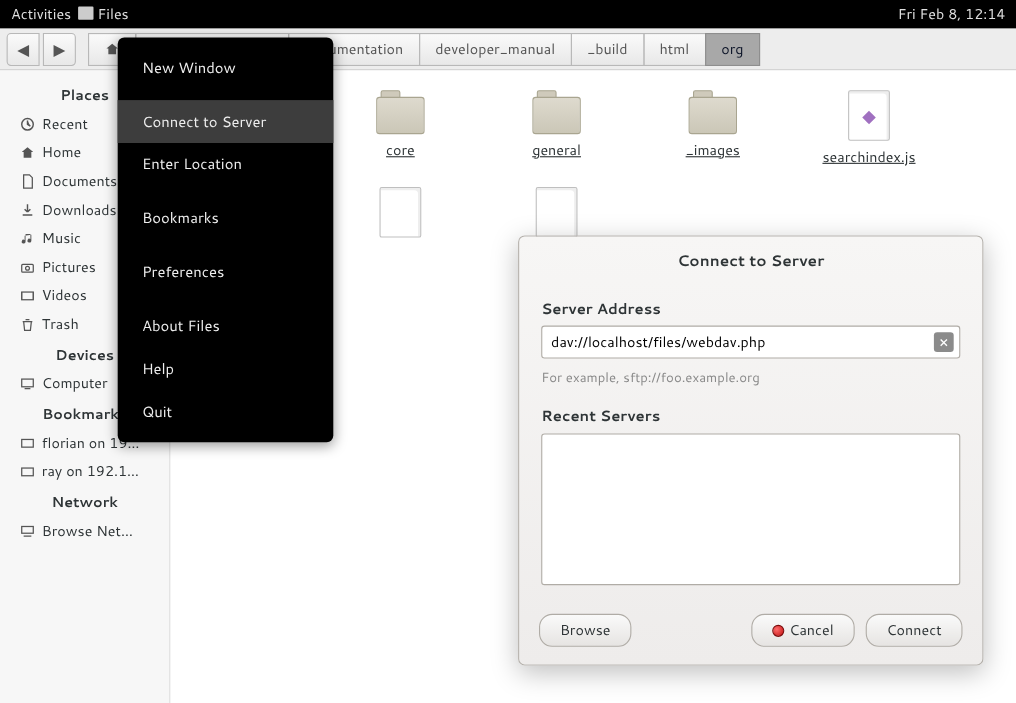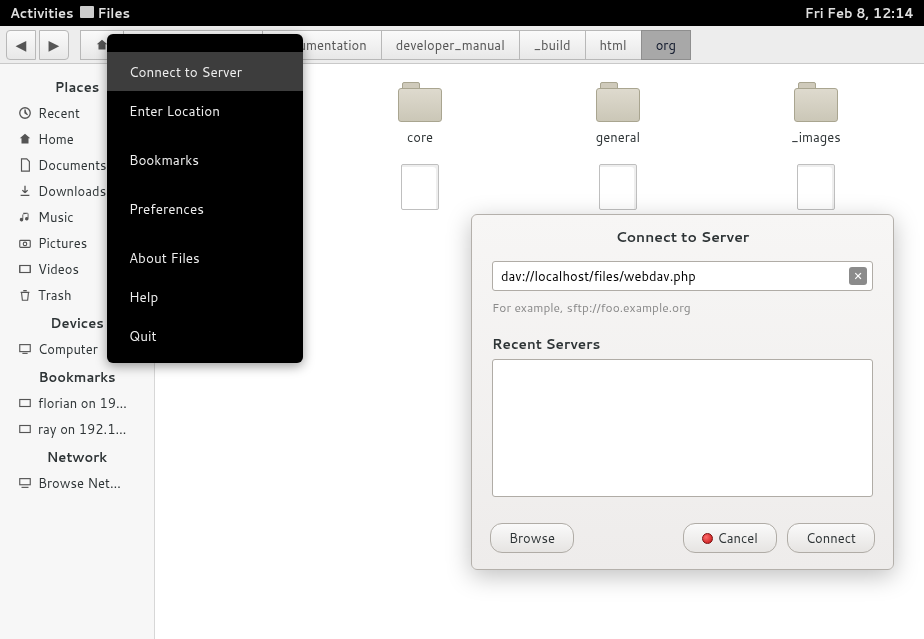--- a/index.html
+++ b/index.html
@@ -1,19 +1,19 @@
 <!DOCTYPE html>
 <html><head>
 <meta charset="utf-8">
 <style>
 * { margin:0; padding:0; box-sizing:border-box; font-family:"Cantarell","DejaVu Sans",sans-serif; }
 body { width:924px; height:639px; background:#fff; overflow:hidden; position:relative; font-size:13px; color:#2e3436; }
 
 
-.topbar { height:26px; background:#000; color:#e0e0e0; display:flex; align-items:center; padding:0 10px; font-weight:bold; font-size:13px; }
+.topbar { height:26px; background:#000; color:#e0e0e0; display:flex; align-items:center; padding:0 10px; font-weight:normal; font-size:13px; }
 .topbar .spacer { flex:1; }
 .topbar .app { margin-left:24px; position:relative; }
 .topbar .app::before { content:""; position:absolute; left:-18px; top:2px; width:14px; height:12px; background:#ccc; border-radius:1px; }
 
 
 .toolbar { height:38px; background:#ededed; border-bottom:1px solid #c9c9c9; display:flex; align-items:center; padding:4px 6px; gap:4px; }
 .navbtn { width:30px; height:30px; background:linear-gradient(#fafafa,#e8e8e8); border:1px solid #b8b8b8; border-radius:4px; display:flex; align-items:center; justify-content:center; color:#555; font-size:14px; }
 .navbtn + .navbtn { margin-left:-1px; border-top-left-radius:0; border-bottom-left-radius:0; }
 .navbtn:first-of-type { border-top-right-radius:0; border-bottom-right-radius:0; }
 .pathbar { display:flex; margin-left:8px; height:30px; }
@@ -22,21 +22,21 @@
 .pathseg.active { background:#a8a8a8; color:#0f172a; border-color:#8e8e8e; }
 
 
 .main { display:flex; height:calc(639px - 26px - 38px); }
 .sidebar { width:155px; background:#f7f7f7; border-right:1px solid #d7d7d7; padding:8px 0 0 0; overflow:hidden;text-align:center; }
 .sb-head { font-weight:bold; font-size:13px; color:#2e3436; padding:6px 12px 4px; }
 .sb-item { display:flex; align-items:center; gap:6px; padding:4px 12px 4px 18px; color:#2e3436; white-space:nowrap; overflow:hidden; text-overflow:ellipsis; }
 .sb-item svg { width:14px; height:14px; flex-shrink:0; fill:#555; }
 
 .content { flex:1; position:relative; background:#fff; padding:18px 12px; overflow:hidden; }
-.grid { display:flex; flex-wrap:wrap; gap:0 88px; }
+.grid { display:flex; flex-wrap:wrap; gap:0 32px;text-decoration:underline; }
 .cell { width:110px; display:flex; flex-direction:column; align-items:center; margin-bottom:18px; }
 .cell .lbl { margin-top:6px; font-size:13px; color:#2e3436; text-align:center; white-space:nowrap; }
 .folder-ico { width:48px; height:40px; position:relative; }
 .folder-ico::before { content:""; position:absolute; left:6px; top:0; width:16px; height:8px; background:#cfcabb; border-radius:2px 2px 0 0; border:1px solid #a9a590; }
 .folder-ico::after { content:""; position:absolute; left:2px; top:6px; right:2px; bottom:0; background:linear-gradient(#dedace,#cbc7b7); border:1px solid #a9a590; border-radius:3px; }
 .file-ico { width:38px; height:46px; background:#fff; border:1px solid #bfbfbf; border-radius:2px; position:relative; box-shadow:inset -6px 6px 0 -4px #eee; }
 .file-ico.js::after { content:"◆"; position:absolute; left:50%; top:50%; transform:translate(-50%,-50%); color:#a070c0; font-size:16px; }
 
 
 .menu { position:absolute; left:107px; top:34px; width:196px; background:#000; border-radius:6px; padding:8px 0; z-index:40; box-shadow:0 3px 12px rgba(0,0,0,.4); }
@@ -208,36 +208,38 @@
         </div>
       <div class="cell">
           <div class="file-ico"></div>
           <div class="lbl"></div>
         </div>
     </div>
   </div>
 </div>
 
 <div class="menu">
+  <div class="menu-item">New Window</div>
   <div class="menu-sep"></div>
   <div class="menu-item hover">Connect to Server</div>
   <div class="menu-item">Enter Location</div>
   <div class="menu-sep"></div>
   <div class="menu-item">Bookmarks</div>
   <div class="menu-sep"></div>
   <div class="menu-item">Preferences</div>
   <div class="menu-sep"></div>
   <div class="menu-item">About Files</div>
   <div class="menu-item">Help</div>
   <div class="menu-item">Quit</div>
 </div>
 
 <div class="dialog">
   <div class="dlg-title">Connect to Server</div>
   <div class="dlg-body">
+    <span class="dlg-label">Server Address</span>
     <div class="addr-wrap">
       <input class="addr-input" value="dav://localhost/files/webdav.php" style="">
       <div class="clear-btn">✕</div>
     </div>
     <div class="hint">For example, sftp://foo.example.org</div>
     <span class="dlg-label" style="margin-top:18px">Recent Servers</span>
     <div class="recent-box"></div>
   </div>
   <div class="dlg-actions">
     <div class="btn">Browse</div>

